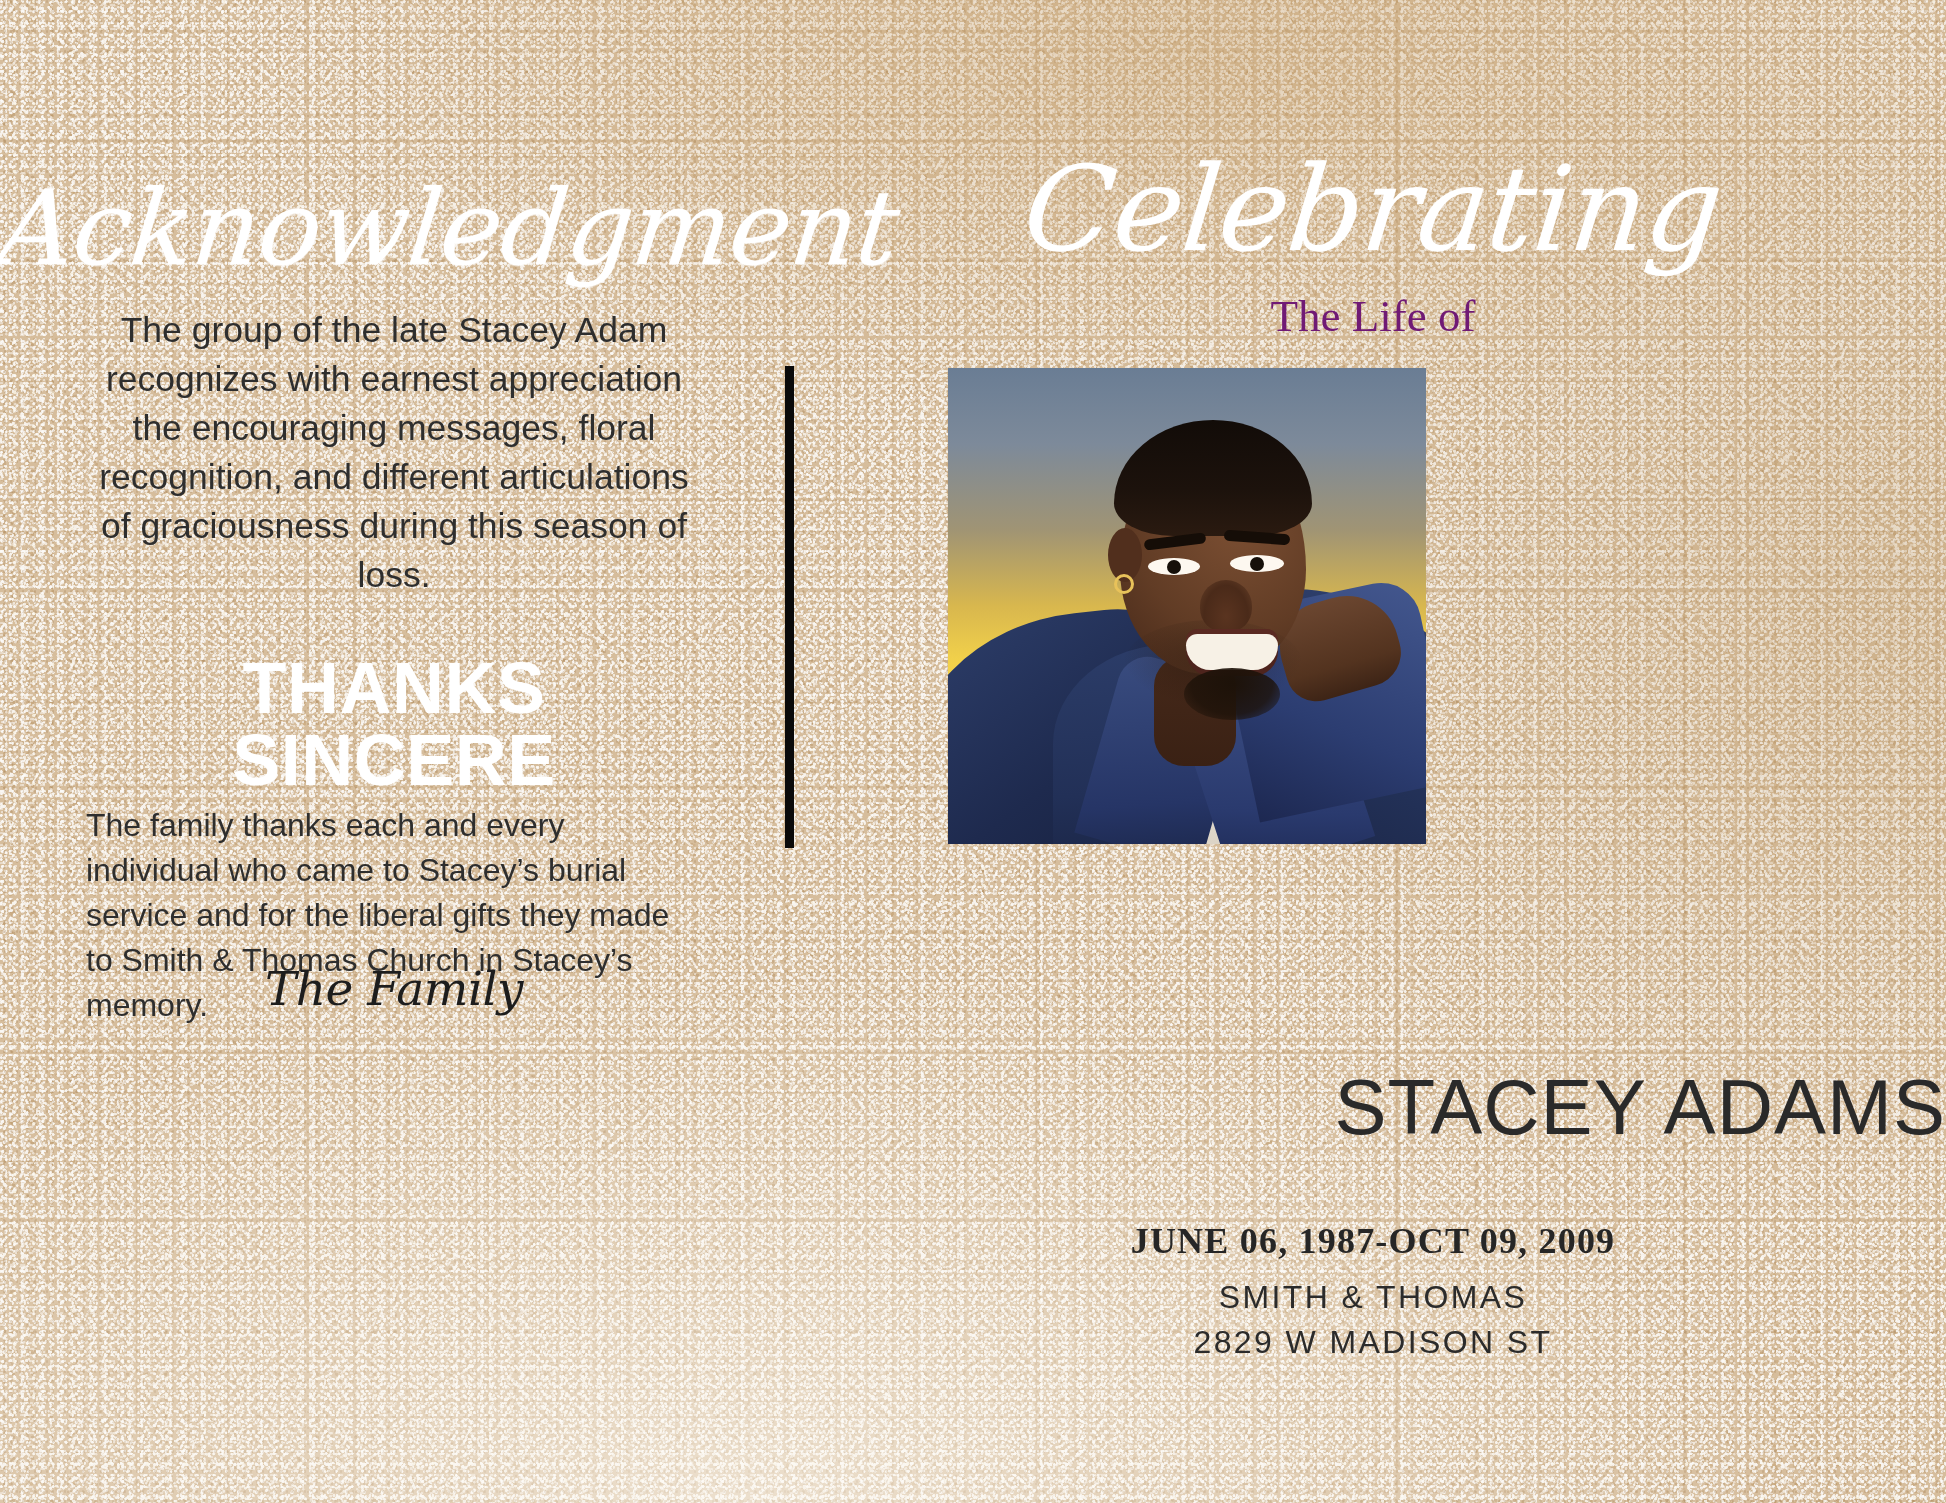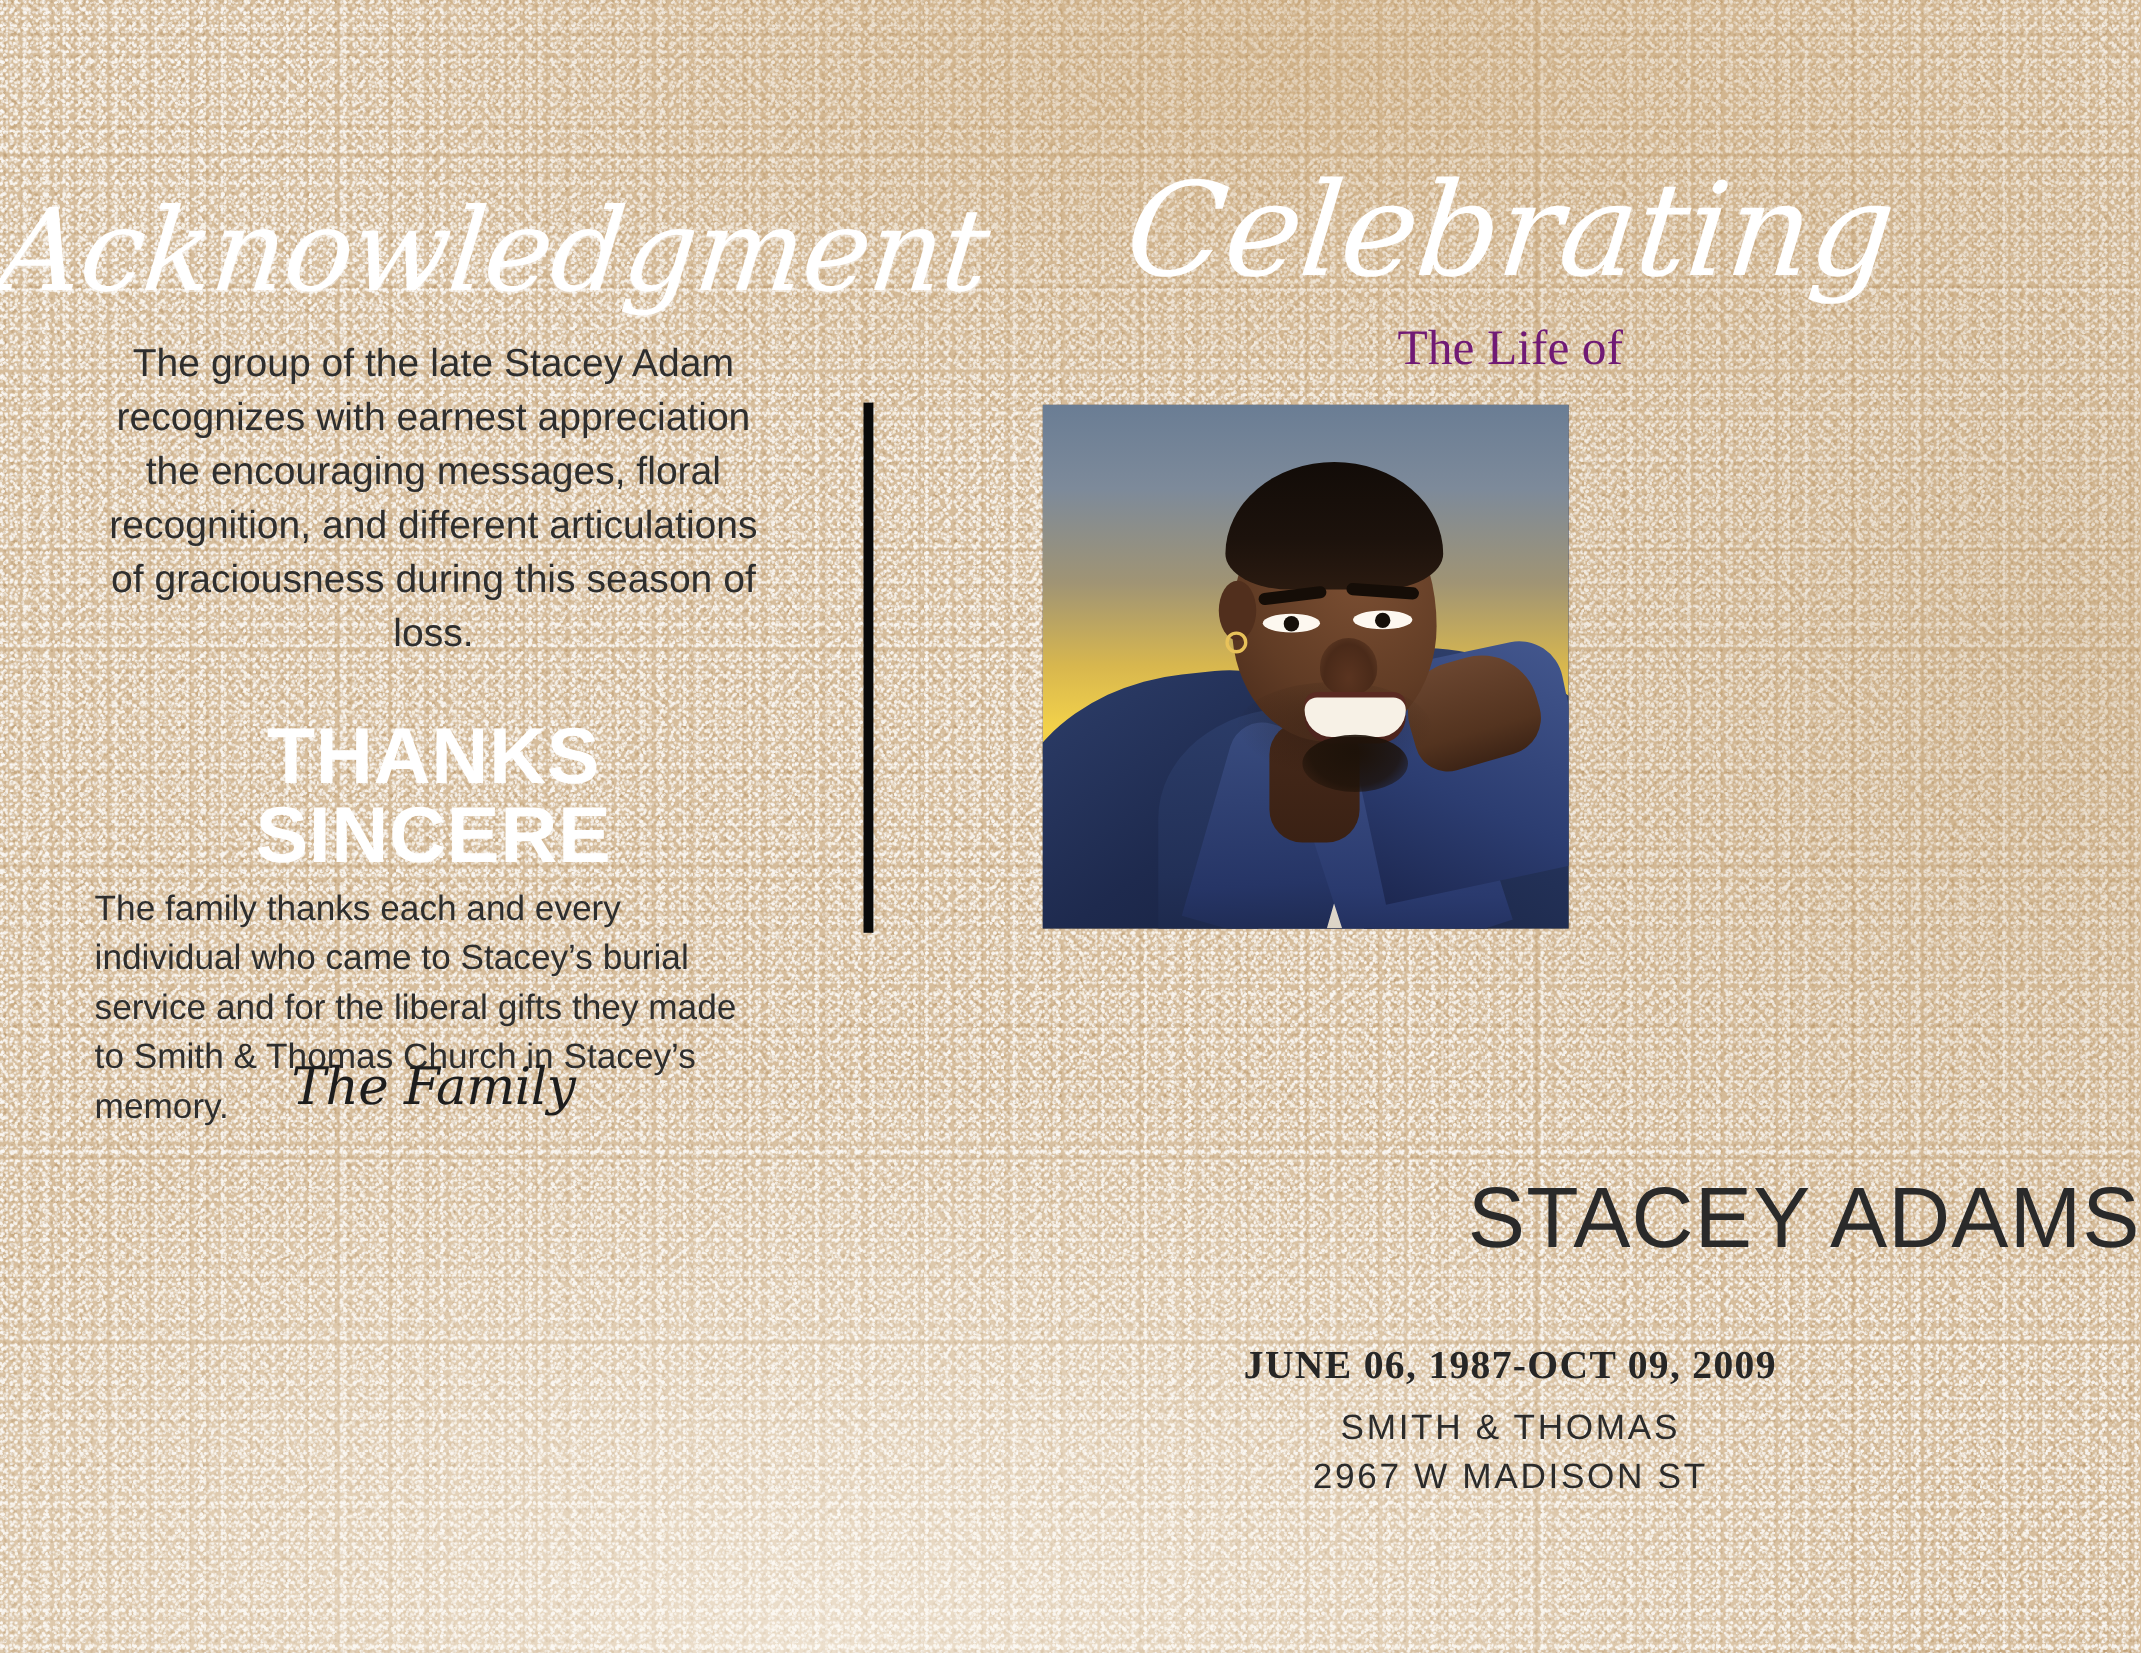--- a/index.html
+++ b/index.html
@@ -457,17 +457,17 @@
         <div class="ph-goatee"></div>
       </div>
     </div>
 
     <div class="deceased-name">STACEY ADAMS</div>
 
     <div class="deceased-dates">JUNE 06, 1987-OCT 09, 2009</div>
 
     <div class="venue">
       <span>SMITH &amp; THOMAS</span>
-      <span>2967 W MADISON ST</span>
+      <span>2829 W MADISON ST</span>
     </div>
   </div>
 
 </div>
 
 </body></html>

